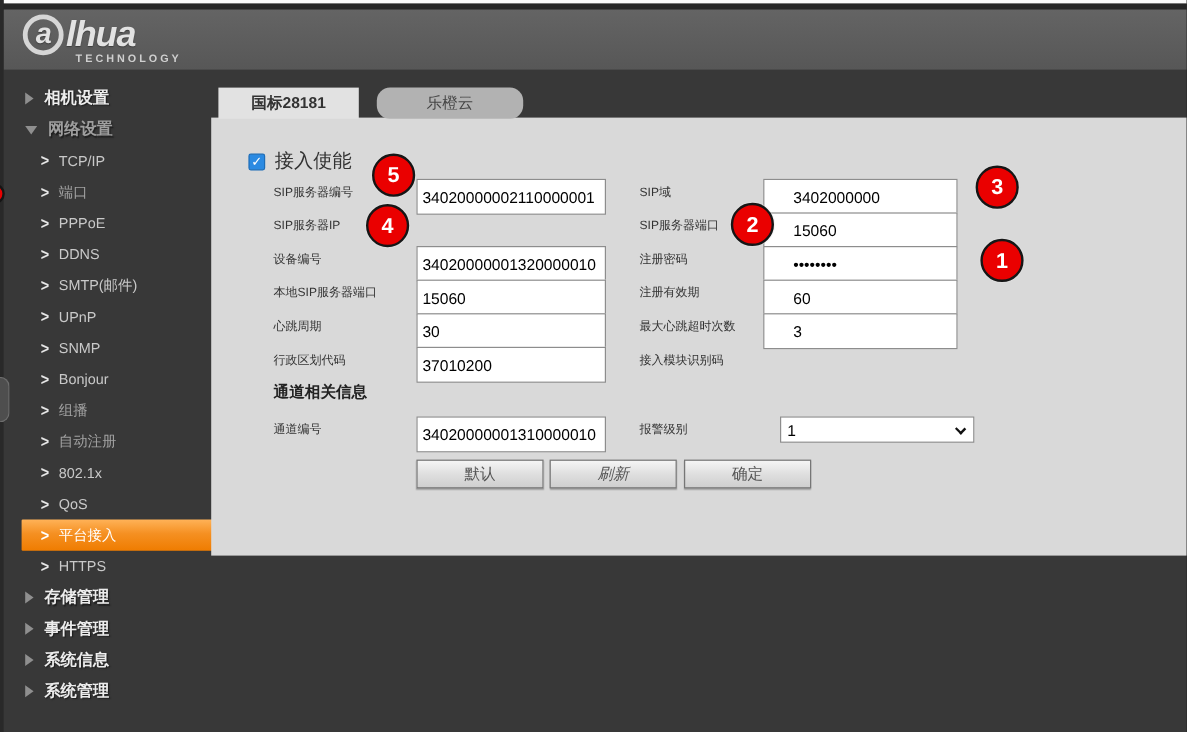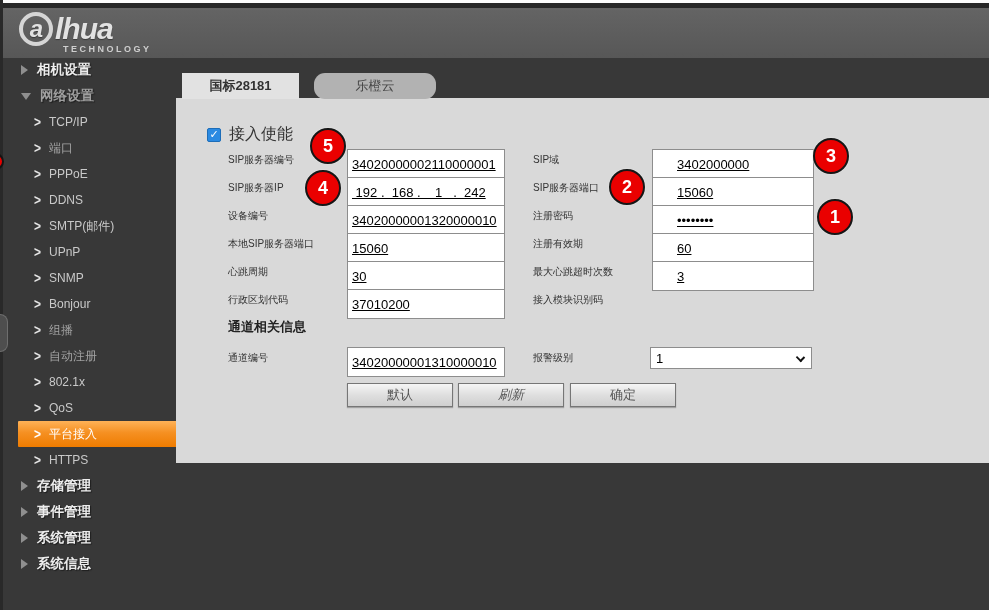--- a/index.html
+++ b/index.html
@@ -16,21 +16,21 @@
 
   .logo { position:absolute; left:16px; top:4px; color:#dcdcdc; }
   .logo-main { font-style:italic; font-weight:bold; font-size:30px; letter-spacing:-1px;
                color:#e2e2e2; text-shadow:0 1px 1px #3a3a3a; display:flex; align-items:center; }
   .logo-a { display:inline-flex; align-items:center; justify-content:center;
             width:34px; height:34px; border:4px solid #d6d6d6; border-radius:50%;
             font-size:24px; margin-right:2px; }
   .logo-sub { font-size:9px; letter-spacing:2.5px; color:#cfcfcf; margin:-2px 0 0 44px; font-weight:bold; }
 
   
-  .sidebar { position:absolute; left:3px; top:40px; width:173px; height:552px; padding-top:17px; }
+  .sidebar { position:absolute; left:3px; top:52px; width:173px; height:552px; padding-top:17px; }
   .side-item { height:26px; display:flex; align-items:center; cursor:pointer; }
   .side-item.cat { padding-left:18px; font-weight:bold; font-size:13.5px; color:#ededed;
                    text-shadow:1px 1px 1px #1d1d1d; }
   .side-item.cat.dim { color:#9f9f9f; }
   .tri { width:0; height:0; margin-right:9px; }
   .tri.right { border-top:5px solid transparent; border-bottom:5px solid transparent;
                border-left:7px solid #8f8f8f; }
   .tri.down  { border-left:5px solid transparent; border-right:5px solid transparent;
                border-top:7px solid #8f8f8f; }
   .side-item.sub { padding-left:31px; font-size:12px; color:#c9c9c9; }
@@ -59,22 +59,22 @@
   .checkbox { width:14px; height:14px; background:#2b8ae2; border:1px solid #1d6db8; border-radius:2px;
               color:#fff; font-size:11px; font-weight:bold; display:flex; align-items:center;
               justify-content:center; cursor:pointer; }
   .chk-label { margin-left:8px; font-size:16px; color:#333; }
 
   .form-row { position:absolute; left:0; width:813px; height:22px; }
   .flabel { position:absolute; top:4px; font-size:10px; color:#333; white-space:nowrap; }
   .flabel.c1 { left:52px; } .flabel.c2 { left:357px; }
   .fld { position:absolute; height:30px; border:1px solid #8d8d8d; background:#fff;
          font-family:"Liberation Sans","DejaVu Sans",sans-serif; font-size:13px; color:#000;
-         padding:0 4px; white-space:pre;text-decoration:underline; }
-  .fld.c1 { left:171px; width:158px; } .fld.c2 { left:476px; width:162px;padding-left:24px; }
+         padding:0 4px; white-space:pre; }
+  .fld.c1 { left:171px; width:158px; } .fld.c2 { left:460px; width:162px;padding-left:24px; }
 
   .section-title { position:absolute; left:52px; top:220px; font-size:13px; font-weight:bold; color:#222; }
 
   .select { position:absolute; left:474px; width:162px; height:22px; background:#fff;
             border:1px solid #8d8d8d; font-size:13px; color:#000; display:flex;
             align-items:center; padding-left:5px; cursor:pointer; }
   .select-chev { position:absolute; right:7px; top:6px; width:7px; height:7px;
                  border-right:2px solid #111; border-bottom:2px solid #111; transform:rotate(45deg) scale(1,0.9); }
 
   .btn { position:absolute; top:285px; width:106px; height:24px; border:1px solid #767676;
@@ -173,25 +173,25 @@
       <div class="side-item cat">
         <span class="tri right"></span>
         <span>存储管理</span>
       </div>
       <div class="side-item cat">
         <span class="tri right"></span>
         <span>事件管理</span>
       </div>
       <div class="side-item cat">
         <span class="tri right"></span>
+        <span>系统信息</span>
+      </div>
+      <div class="side-item cat">
+        <span class="tri right"></span>
         <span>系统管理</span>
-      </div>
-      <div class="side-item cat">
-        <span class="tri right"></span>
-        <span>系统信息</span>
       </div>
     </nav>
 
   <div class="left-edge"></div>
   <div class="handle"></div>
   <div class="red-sliver"></div>
 
   <div class="tabbar" id="tabbar">
       <div class="tab active" style="width: 117px;">国标28181</div>
       <div class="tab" style="width: 122px; border-radius: 11px;">乐橙云</div>
@@ -205,21 +205,20 @@
 
     <div id="form-rows">
         <div class="form-row" style="top: 51px;">
           <span class="flabel c1">SIP服务器编号</span>
           <input class="fld c1" value="34020000002110000001" style="">
           <span class="flabel c2">SIP域</span>
           <input class="fld c2" value="3402000000" style="">
         </div>
         <div class="form-row" style="top: 79px;">
           <span class="flabel c1">SIP服务器IP</span>
-          <input class="fld c1" value=" 192 .  168 .    1   .  242" style="">
           <span class="flabel c2">SIP服务器端口</span>
           <input class="fld c2" value="15060" style="">
         </div>
         <div class="form-row" style="top: 107px;">
           <span class="flabel c1">设备编号</span>
           <input class="fld c1" value="34020000001320000010" style="">
           <span class="flabel c2">注册密码</span>
           <input class="fld c2" value="••••••••" style="">
         </div>
         <div class="form-row" style="top: 135px;">

